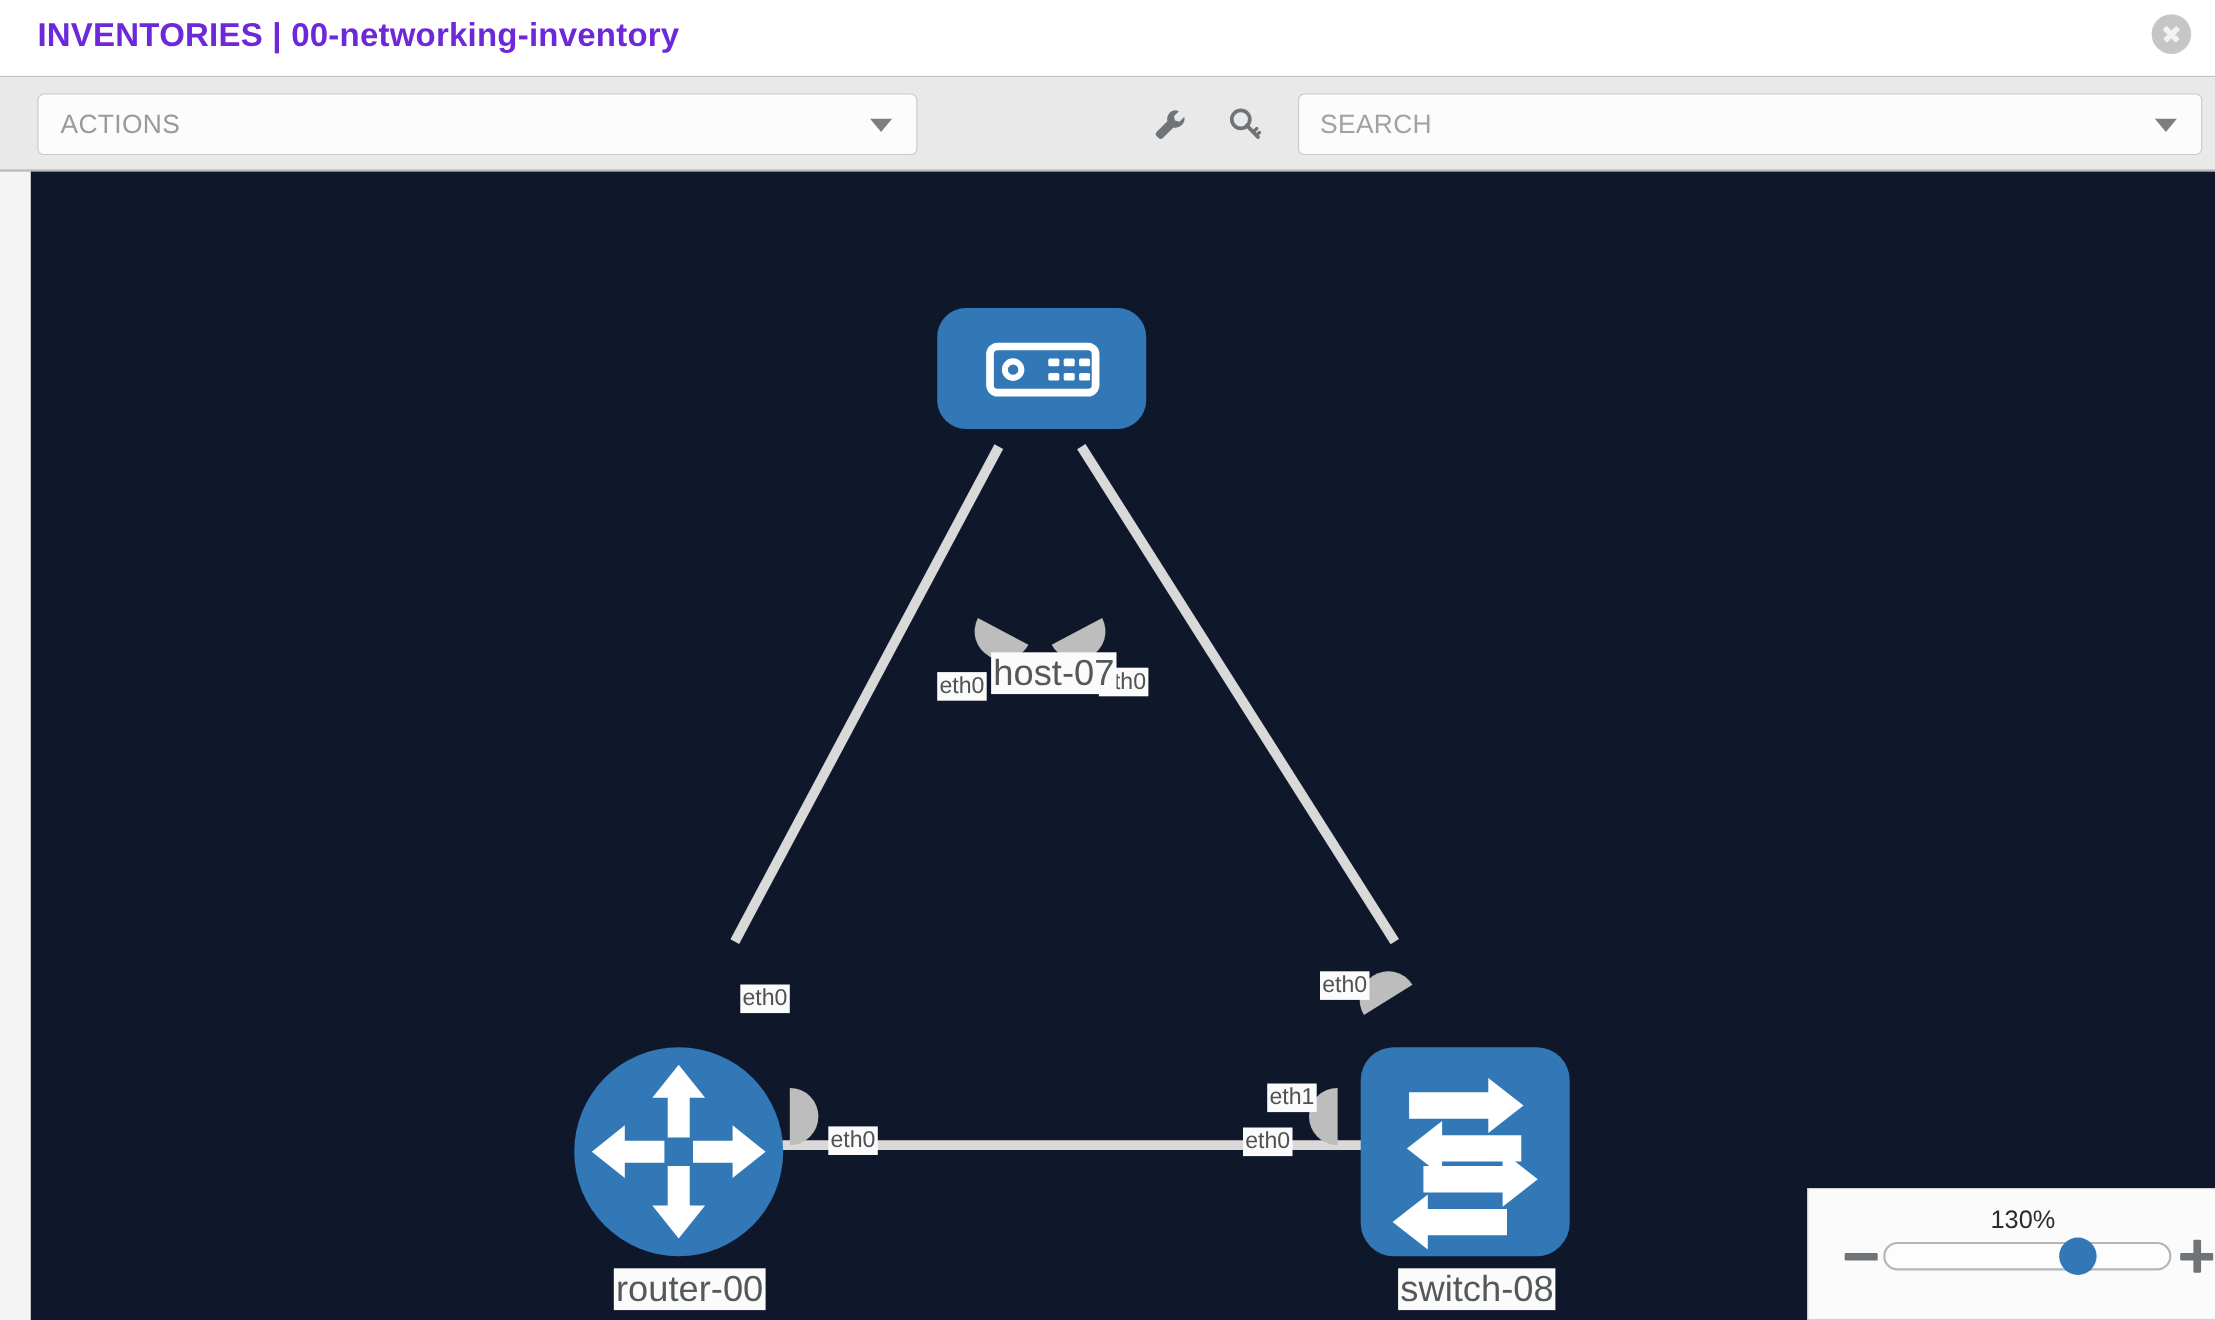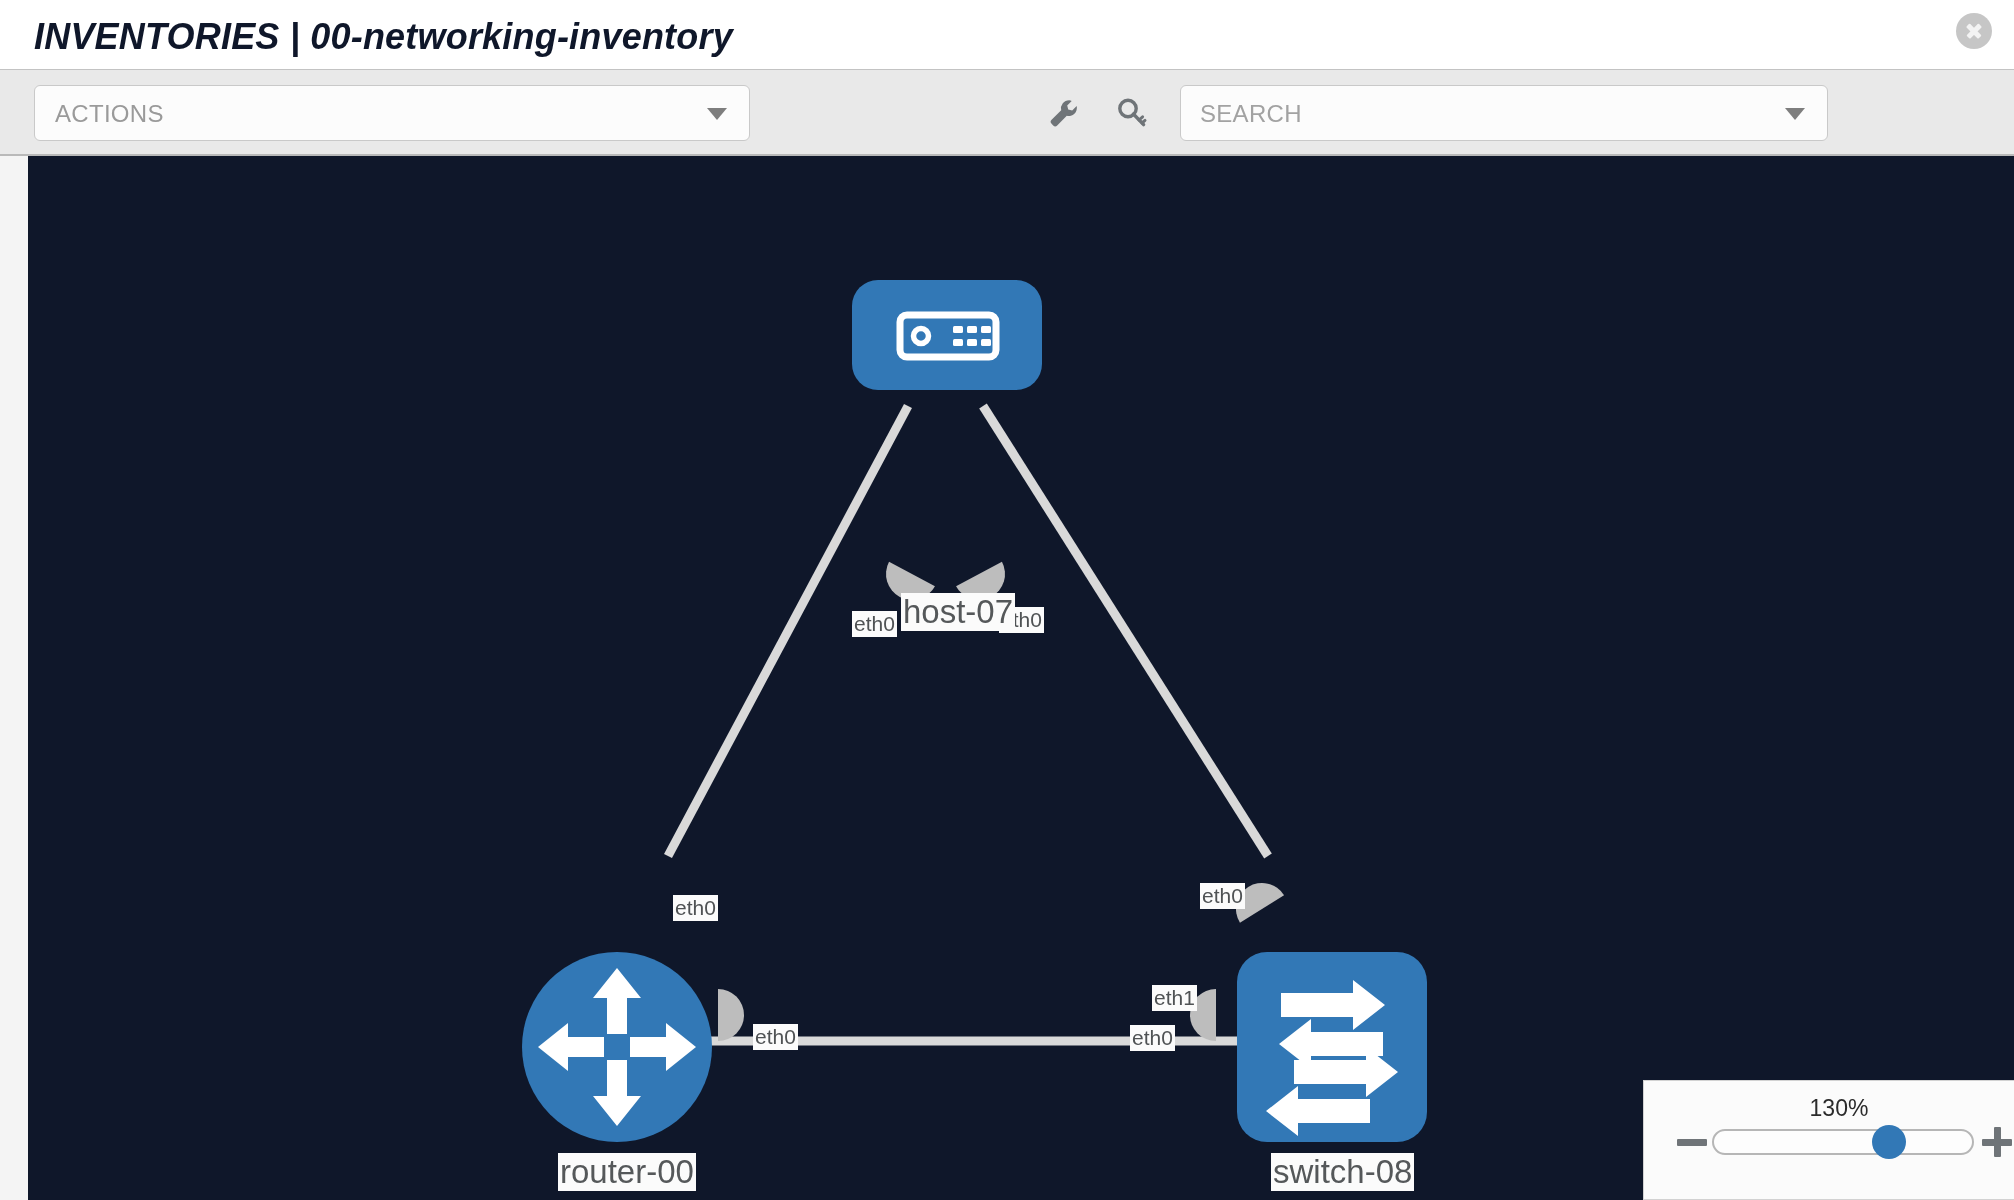--- a/index.html
+++ b/index.html
@@ -29,26 +29,25 @@
     left: 0; top: 0;
     width: 2014px;
     height: 69px;
     background: #ffffff;
     box-sizing: border-box;
   }
   .header-title {
     position: absolute;
     left: 34px;
     top: 16px;
-    font-size: 36px;
+    font-size: 30px;
     font-weight: bold;
-    color: #0f172a;
+    color: #6d28d9;
     letter-spacing: 0.2px;
     white-space: nowrap;
-    font-style: italic;
   }
   .close-btn {
     position: absolute;
     right: 22px;
     top: 13px;
     width: 36px;
     height: 36px;
     border-radius: 50%;
     background: #c6c6c6;
     cursor: pointer;
@@ -73,21 +72,21 @@
     height: 87px;
     background: #e9e9e9;
     border-top: 1px solid #c3c3c3;
     border-bottom: 2px solid #b9b9b9;
     box-sizing: border-box;
   }
   .actions-select {
     position: absolute;
     left: 34px;
     top: 15px;
-    width: 716px;
+    width: 800px;
     height: 56px;
     background: #fcfcfc;
     border: 1px solid #c9c9c9;
     border-radius: 6px;
     box-sizing: border-box;
     cursor: pointer;
   }
   .actions-label {
     position: absolute;
     left: 20px;
@@ -113,21 +112,21 @@
     height: 34px;
     cursor: pointer;
   }
   .tool-icon.wrench { left: 1047px; }
   .tool-icon.key    { left: 1115px; }
 
   .search-box {
     position: absolute;
     left: 1180px;
     top: 15px;
-    width: 648px;
+    width: 822px;
     height: 56px;
     background: #fcfcfc;
     border: 1px solid #c9c9c9;
     border-radius: 6px;
     box-sizing: border-box;
     cursor: text;
   }
   .search-label {
     position: absolute;
     left: 19px;

